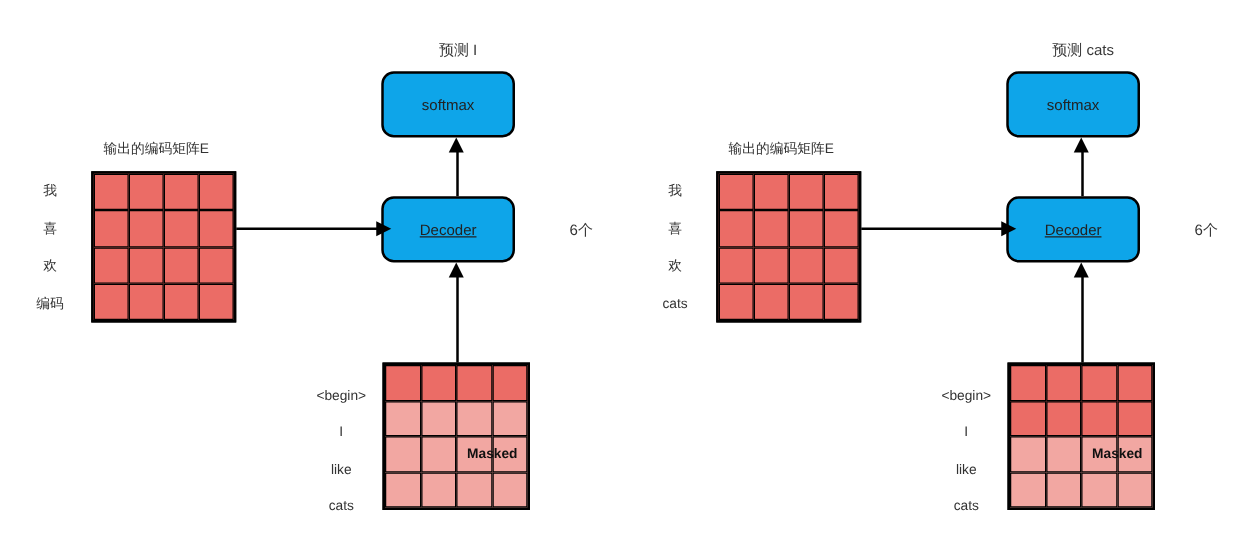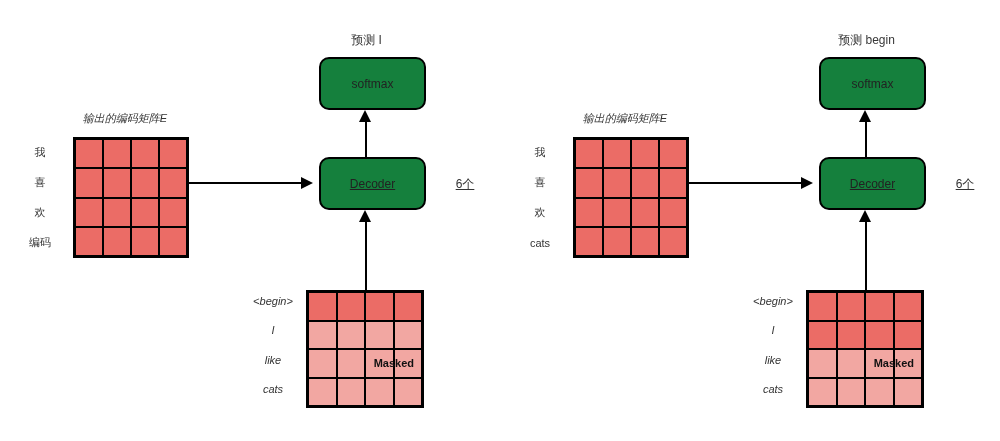--- a/index.html
+++ b/index.html
@@ -8,44 +8,44 @@
     position: relative; width: 1000px; height: 441px;
     background: #ffffff; overflow: hidden;
   }
   .diagram { position: absolute; top: 0; width: 500px; height: 441px; }
 
   .title {
     position: absolute; left: 303px; top: 32px; width: 127px;
     text-align: center; font-size: 12px; color: #383838;
   }
   .box {
-    position: absolute; left: 319px; width: 107px; height: 53px;
+    position: absolute; left: 305px; width: 107px; height: 53px;
     box-sizing: border-box; border: 2px solid #000; border-radius: 10px;
-    background: #15803d; display: flex; align-items: center; justify-content: center;
+    background: #0ea5e9; display: flex; align-items: center; justify-content: center;
     font-size: 12px; color: #222;
   }
   .box.softmax { top: 57px; }
   .box.decoder { top: 157px; text-decoration: underline; }
   .count {
     position: absolute; left: 437px; top: 176px; width: 56px;
-    text-align: center; font-size: 12px; color: #333; text-decoration: underline;
+    text-align: center; font-size: 12px; color: #333;
   }
   .enc-label {
     position: absolute; left: 55px; top: 111px; width: 140px;
-    text-align: center; font-size: 11px; color: #333; font-style: italic;
+    text-align: center; font-size: 11px; color: #333;
   }
   .row-labels {
     position: absolute; display: flex; flex-direction: column;
     font-size: 11px; color: #333;
   }
   .row-labels span {
     flex: 1; display: flex; align-items: center; justify-content: center;
   }
   .enc-row-labels { left: 16px; top: 137px; width: 48px; height: 121px; }
-  .dec-row-labels { left: 246px; top: 286px; width: 54px; height: 118px; font-style: italic; }
+  .dec-row-labels { left: 246px; top: 302px; width: 54px; height: 118px; }
 
   .matrix {
     position: absolute; box-sizing: border-box; border: 2px solid #000;
     display: flex; flex-direction: column; background: #000;
   }
   .enc-matrix { left: 73px; top: 137px; width: 116px; height: 121px; }
   .dec-matrix { left: 306px; top: 290px; width: 118px; height: 118px; }
   .mrow { flex: 1; display: flex; }
   .cell { flex: 1; border: 1px solid #000; }
   .mrow[data-shade="dark"]  .cell { background: #EB6C66; }
@@ -165,21 +165,21 @@
         <div class="cell"></div>
           <div class="cell"></div>
           <div class="cell"></div>
           <div class="cell"></div>
       </div>
     </div>
     <div class="masked-label">Masked</div>
   </div>
 
   <div class="diagram" style="left:500px">
-    <div class="title">预测 begin</div>
+    <div class="title">预测 cats</div>
 
     <div class="box softmax">
       <span>softmax</span>
     </div>
     <div class="box decoder">
       <span>Decoder</span>
     </div>
     <div class="count">6个</div>
 
     <div class="enc-label">输出的编码矩阵E</div>

